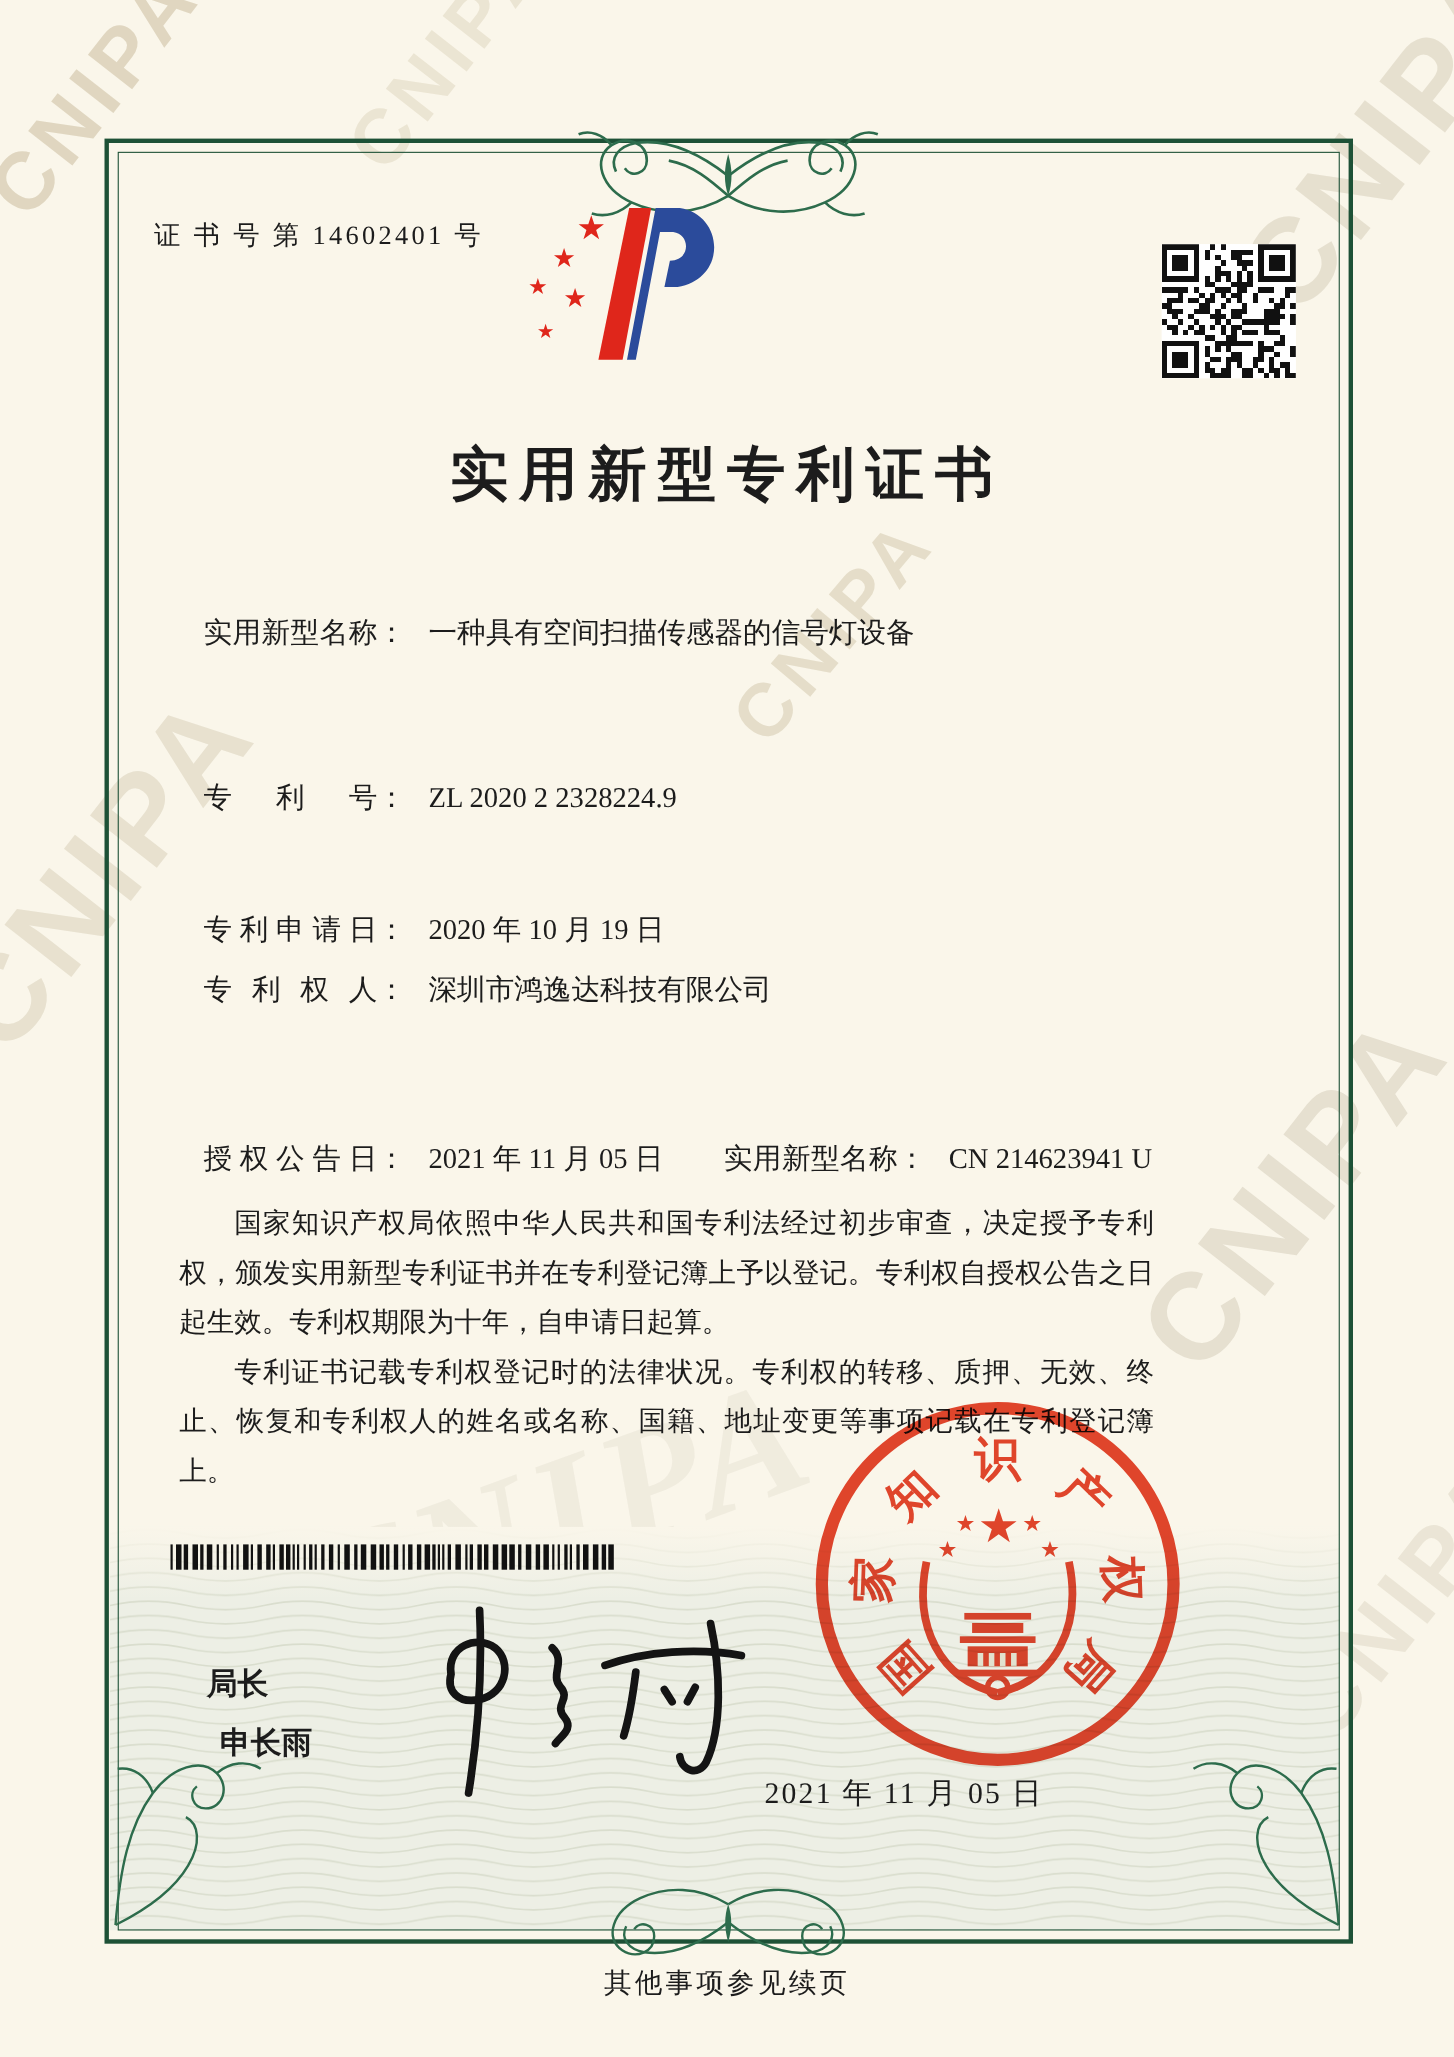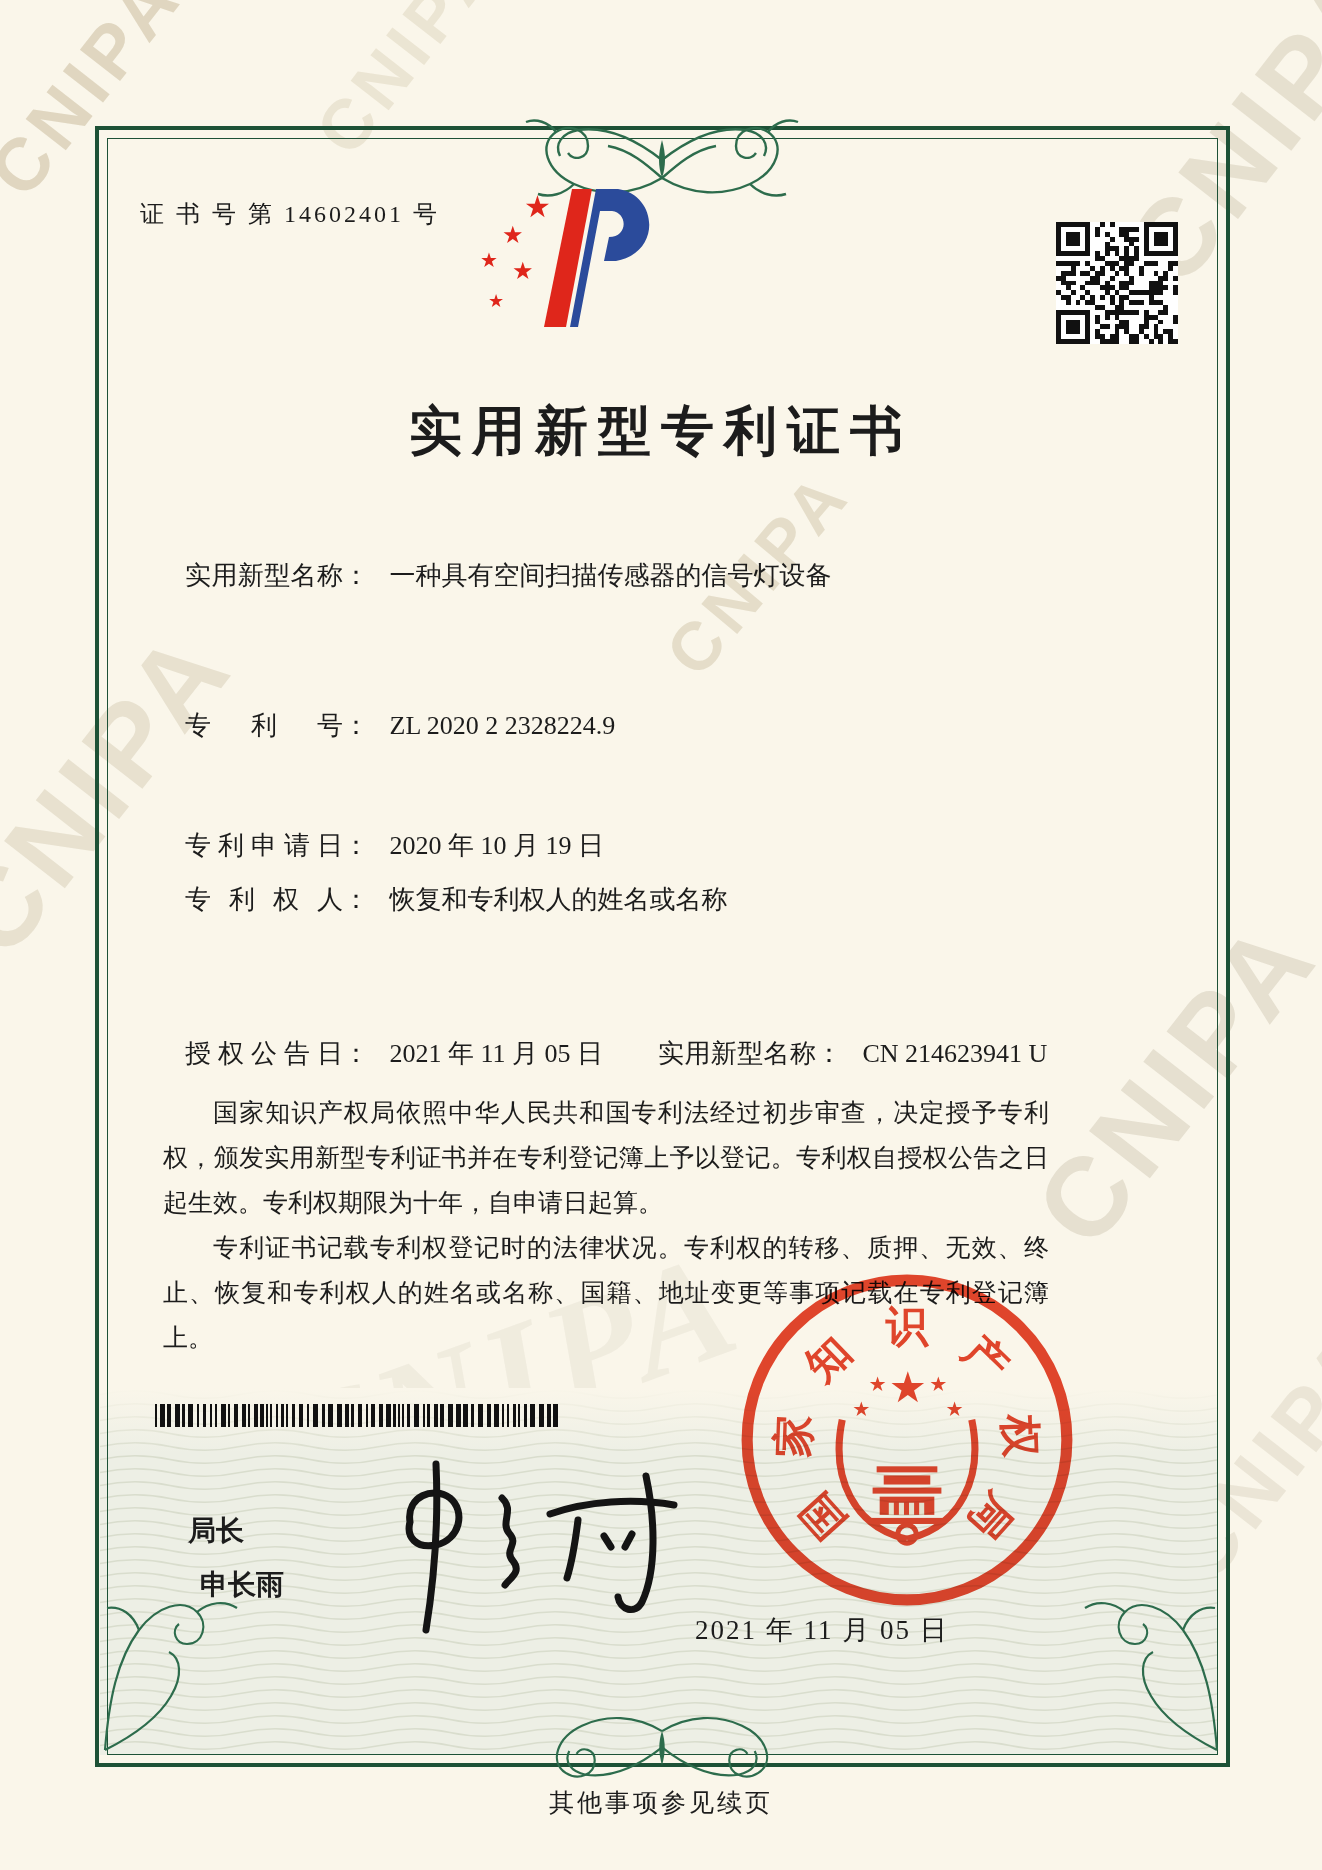--- a/index.html
+++ b/index.html
@@ -521,21 +521,21 @@
   <div class="field-row" style="top:706px;">
     <span class="f-label">专利号</span><span class="f-colon">：</span>
     <span class="f-value">ZL 2020 2 2328224.9</span>
   </div>
   <div class="field-row" style="top:826px;">
     <span class="f-label">专利申请日</span><span class="f-colon">：</span>
     <span class="f-value">2020 年 10 月 19 日</span>
   </div>
   <div class="field-row" style="top:880px;">
     <span class="f-label">专利权人</span><span class="f-colon">：</span>
-    <span class="f-value">恢复和专利权人的姓名或名称</span>
+    <span class="f-value">深圳市鸿逸达科技有限公司</span>
   </div>
   <div class="field-row" style="top:1034px;">
     <span class="f-label">授权公告日</span><span class="f-colon">：</span>
     <span class="f-value">2021 年 11 月 05 日</span>
   </div>
   <div class="field-row" style="top:1034px;left:658px;">
     <span class="f-label">实用新型名称</span><span class="f-colon">：</span>
     <span class="f-value">CN 214623941 U</span>
   </div>
 

